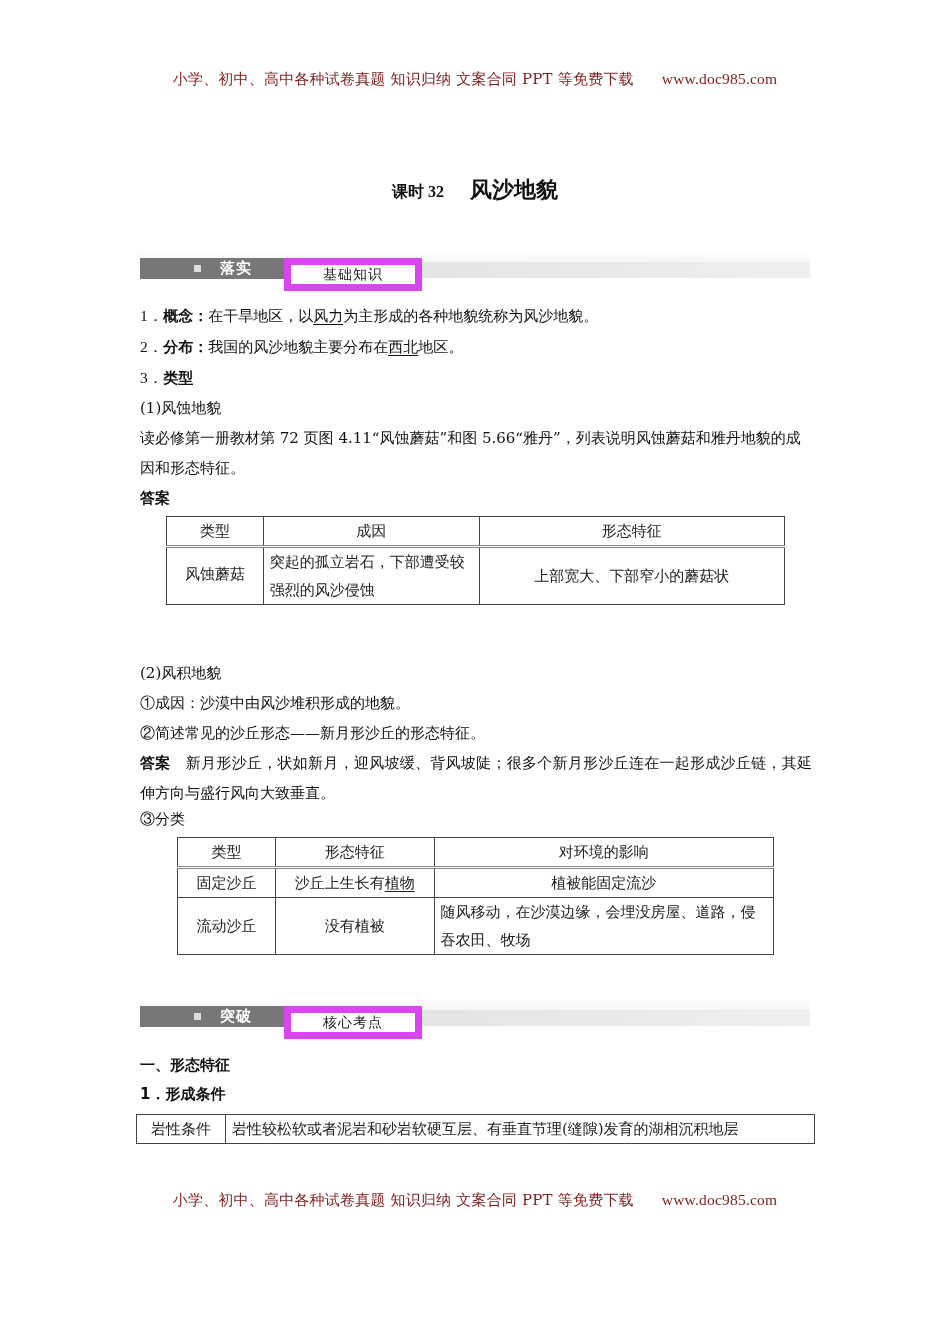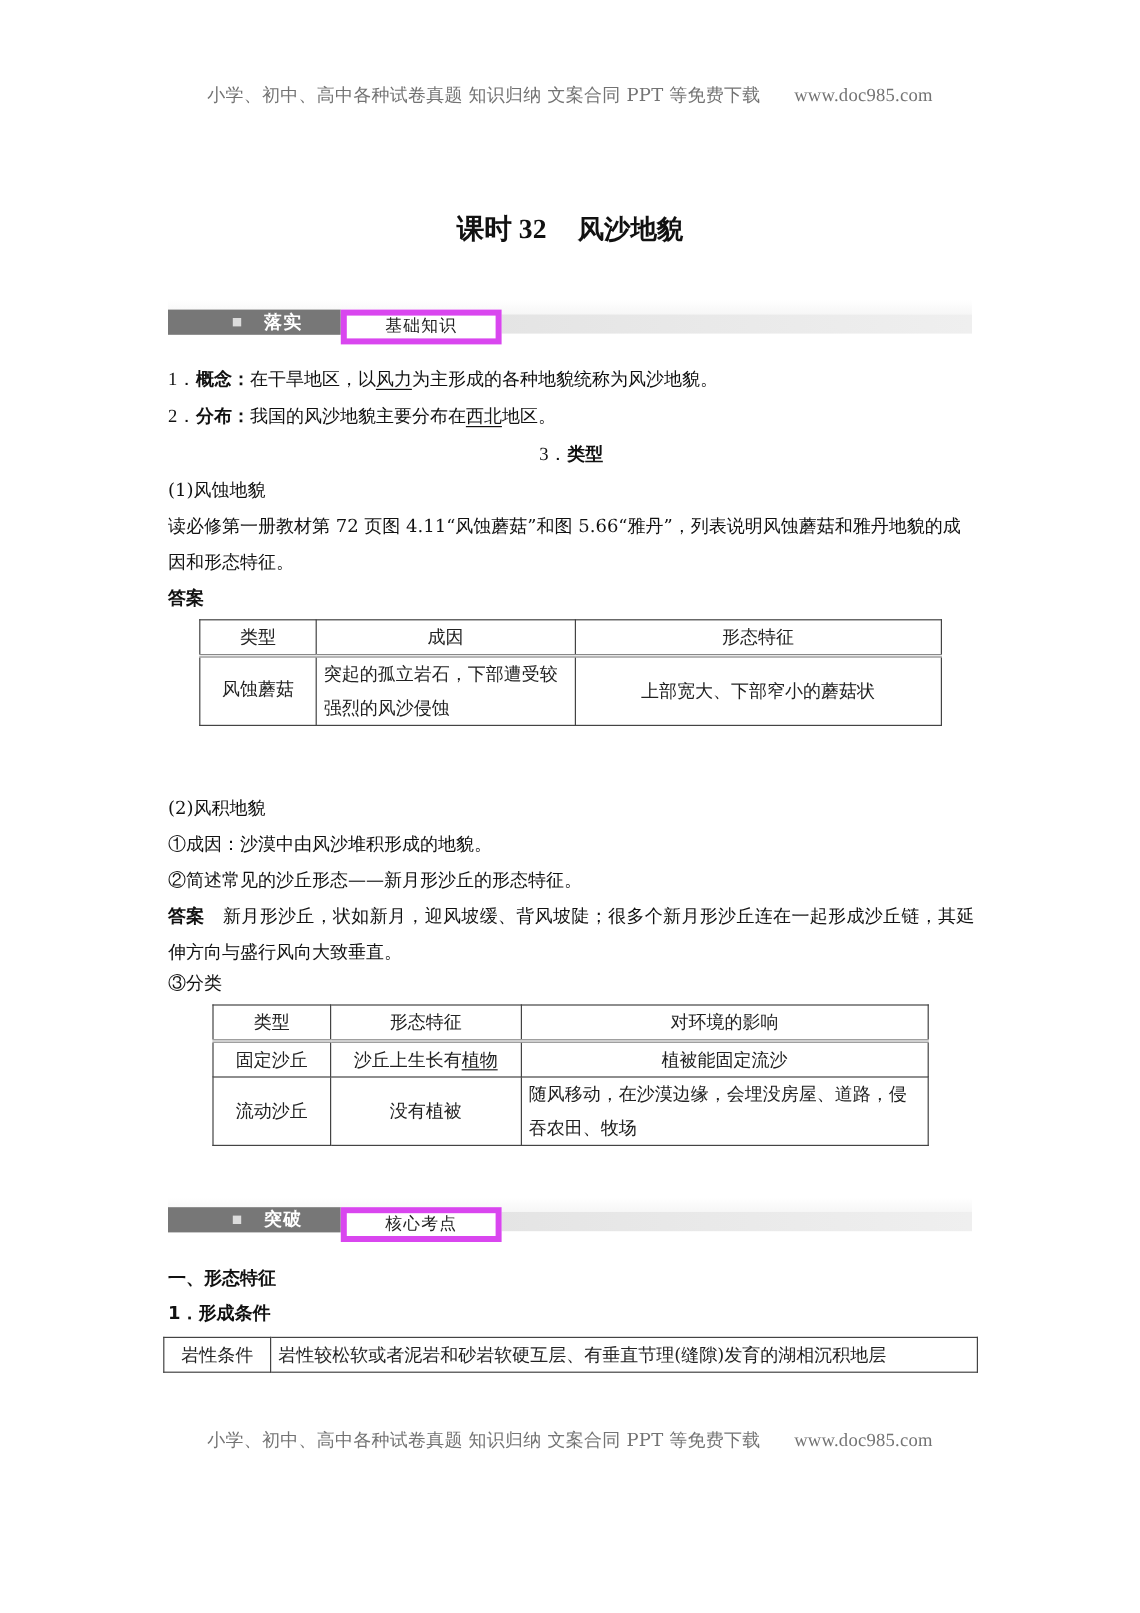--- a/index.html
+++ b/index.html
@@ -3,31 +3,31 @@
 <meta charset="utf-8">
 <style>
   html, body { margin: 0; padding: 0; background: #ffffff; }
   body {
     width: 950px; height: 1344px; position: relative; overflow: hidden;
     font-family: "DejaVu Serif", "Liberation Serif", serif;
     color: #111;
   }
   .watermark {
     position: absolute; left: 0; width: 950px; text-align: center;
-    font-size: 15px; color: #737373; letter-spacing: 0.2px;
+    font-size: 15px; color: #7f1d1d; letter-spacing: 0.2px;
   }
   .watermark .url { margin-left: 28px; font-family: "Liberation Serif", serif; font-size: 15.5px; }
   .wm-top { top: 70px; }
   .wm-bottom { top: 1191px; }
 
   .title {
     position: absolute; top: 175px; left: 0; width: 950px; text-align: center;
     font-family: "DejaVu Sans", sans-serif; font-weight: bold; font-size: 22px; color: #111;
   }
-  .title .num { font-family: "Liberation Serif", serif; font-size: 23px; margin-right: 26px; }
+  .title .num { font-family: "Liberation Serif", serif; font-size: 16px; margin-right: 26px; }
 
   .banner {
     position: absolute; left: 140px; width: 786px; height: 24px;
   }
   .banner .bg {
     position: absolute; left: 0; top: 4px; width: 670px; height: 16px;
     background: linear-gradient(to right, #d6d6d6 0%, #e4e4e4 40%, #efefef 100%);
   }
   .banner .bg-top {
     position: absolute; left: 0; top: -8px; width: 670px; height: 12px;
@@ -38,21 +38,21 @@
     background: #777777; color: #fff;
     font-family: "DejaVu Sans", sans-serif; font-weight: bold; font-size: 15px;
     line-height: 21px;
   }
   .banner .dark .sq {
     position: absolute; left: 54px; top: 7px; width: 7px; height: 7px; background: #dcdcdc;
   }
   .banner .dark .lbl { position: absolute; left: 80px; top: 0; letter-spacing: 1px; }
   .banner .light {
     position: absolute; left: 144px; top: 0; width: 124px; height: 19px;
-    background: #fff; border: 5px solid #d946ef;
+    background: #fff; border: 7px solid #d946ef;
     font-family: "DejaVu Sans", sans-serif; font-size: 14px; line-height: 19px;
     text-align: center; color: #222; letter-spacing: 1px;
   }
   .banner1 { top: 258px; }
   .banner2 { top: 1006px; }
 
   .p {
     position: absolute; left: 140px; width: 672px;
     font-size: 15px; line-height: 30px; color: #111;
   }
@@ -96,21 +96,21 @@
   </div>
   <div class="light">基础知识</div>
 </div>
 
 <div class="p" style="top:301px;">
   <span class="num-latin">1．</span><span class="b">概念：</span><span>在干旱地区，以</span><span class="u">风力</span><span>为主形成的各种地貌统称为风沙地貌。</span>
 </div>
 <div class="p" style="top:332px;">
   <span class="num-latin">2．</span><span class="b">分布：</span><span>我国的风沙地貌主要分布在</span><span class="u">西北</span><span>地区。</span>
 </div>
-<div class="p" style="top:363px;text-align:center;">
+<div class="p" style="top:363px;">
   <span class="num-latin">3．</span><span class="b">类型</span>
 </div>
 <div class="p" style="top:393px;">(1)风蚀地貌</div>
 <div class="p" style="top:423px;">读必修第一册教材第 72 页图 4.11“风蚀蘑菇”和图 5.66“雅丹”，列表说明风蚀蘑菇和雅丹地貌的成因和形态特征。</div>
 <div class="p b" style="top:483px;">答案</div>
 
 <table class="t t1">
   <colgroup>
       <col style="width:97px">
       <col style="width:216px">

